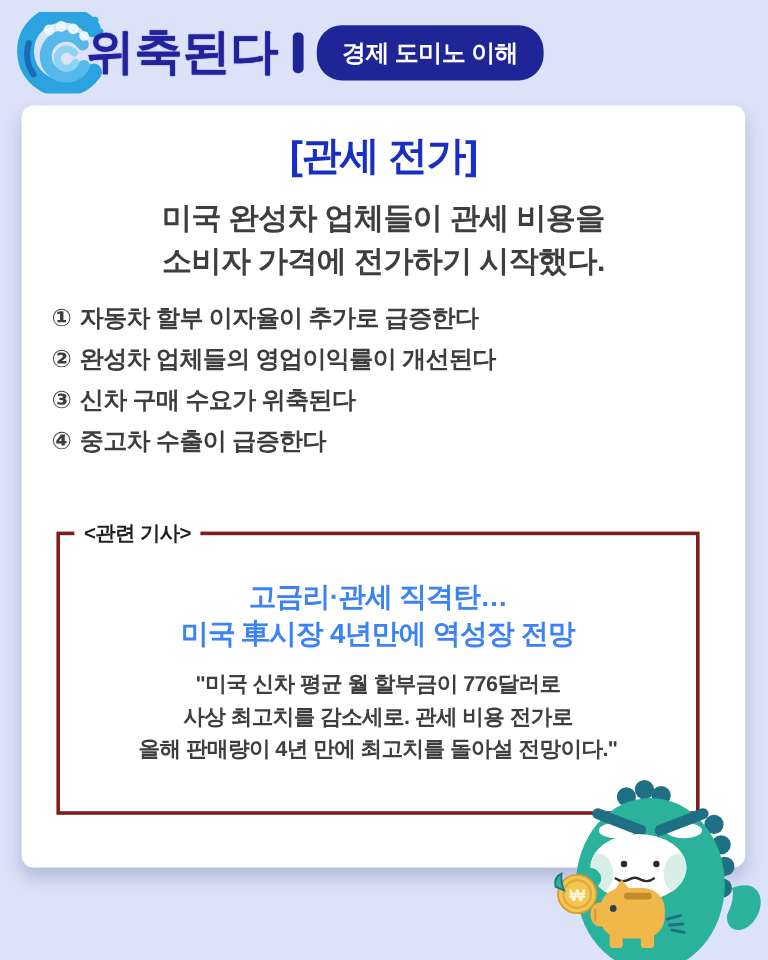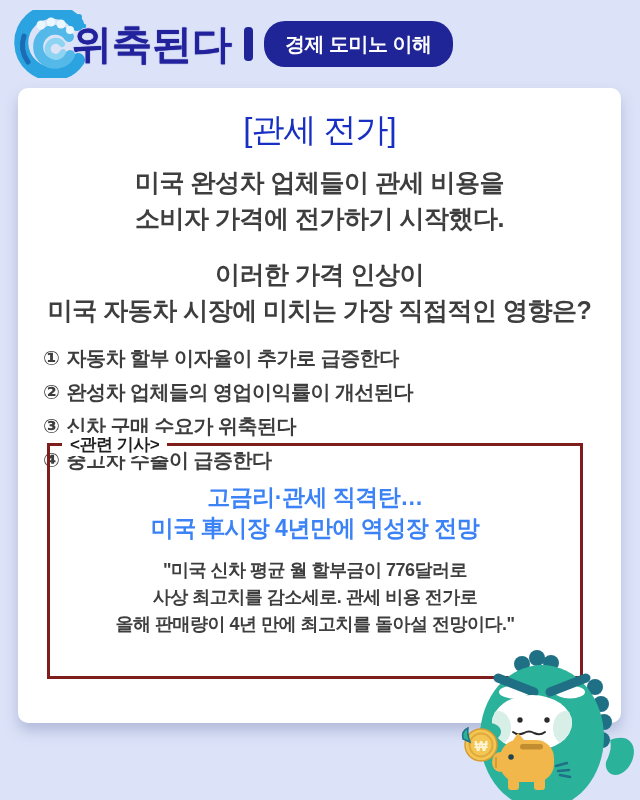--- a/index.html
+++ b/index.html
@@ -23,21 +23,21 @@
     font-size:20px;font-weight:700;letter-spacing:-0.5px;
   }
   
   .card{
     position:absolute;left:18px;right:19px;top:88px;bottom:77px;
     background:#ffffff;border-radius:10px;
     box-shadow:0 8px 14px rgba(110,120,170,0.38);
     text-align:center;z-index:1;
   }
   .card-title{
-    margin-top:24px;font-size:33px;font-weight:400;color:#1730c3;
+    margin-top:24px;font-size:33px;font-weight:700;color:#1730c3;
     letter-spacing:-1px;line-height:1.1;
   }
   .intro,.question{
     margin-top:17px;font-size:25px;font-weight:700;color:#3e3e3e;
     line-height:1.42;letter-spacing:-0.5px;
   }
   .question{margin-top:21px;}
   .options{
     list-style:none;margin:13px 0 0 0;padding:0 0 0 25px;text-align:left;
   }
@@ -89,24 +89,20 @@
 </div>
 
 <div class="card">
   <div class="card-title">[관세 전가]</div>
 
   <div class="intro">
     <div>미국 완성차 업체들이 관세 비용을</div>
     <div>소비자 가격에 전가하기 시작했다.</div>
   </div>
 
-  <div class="question">
-    <div>이러한 가격 인상이</div>
-    <div>미국 자동차 시장에 미치는 가장 직접적인 영향은?</div>
-  </div>
 
   <ul class="options">
     <li>
       <span>①</span>
       <span>자동차 할부 이자율이 추가로 급증한다</span>
     </li>
     <li>
       <span>②</span>
       <span>완성차 업체들의 영업이익률이 개선된다</span>
     </li>

